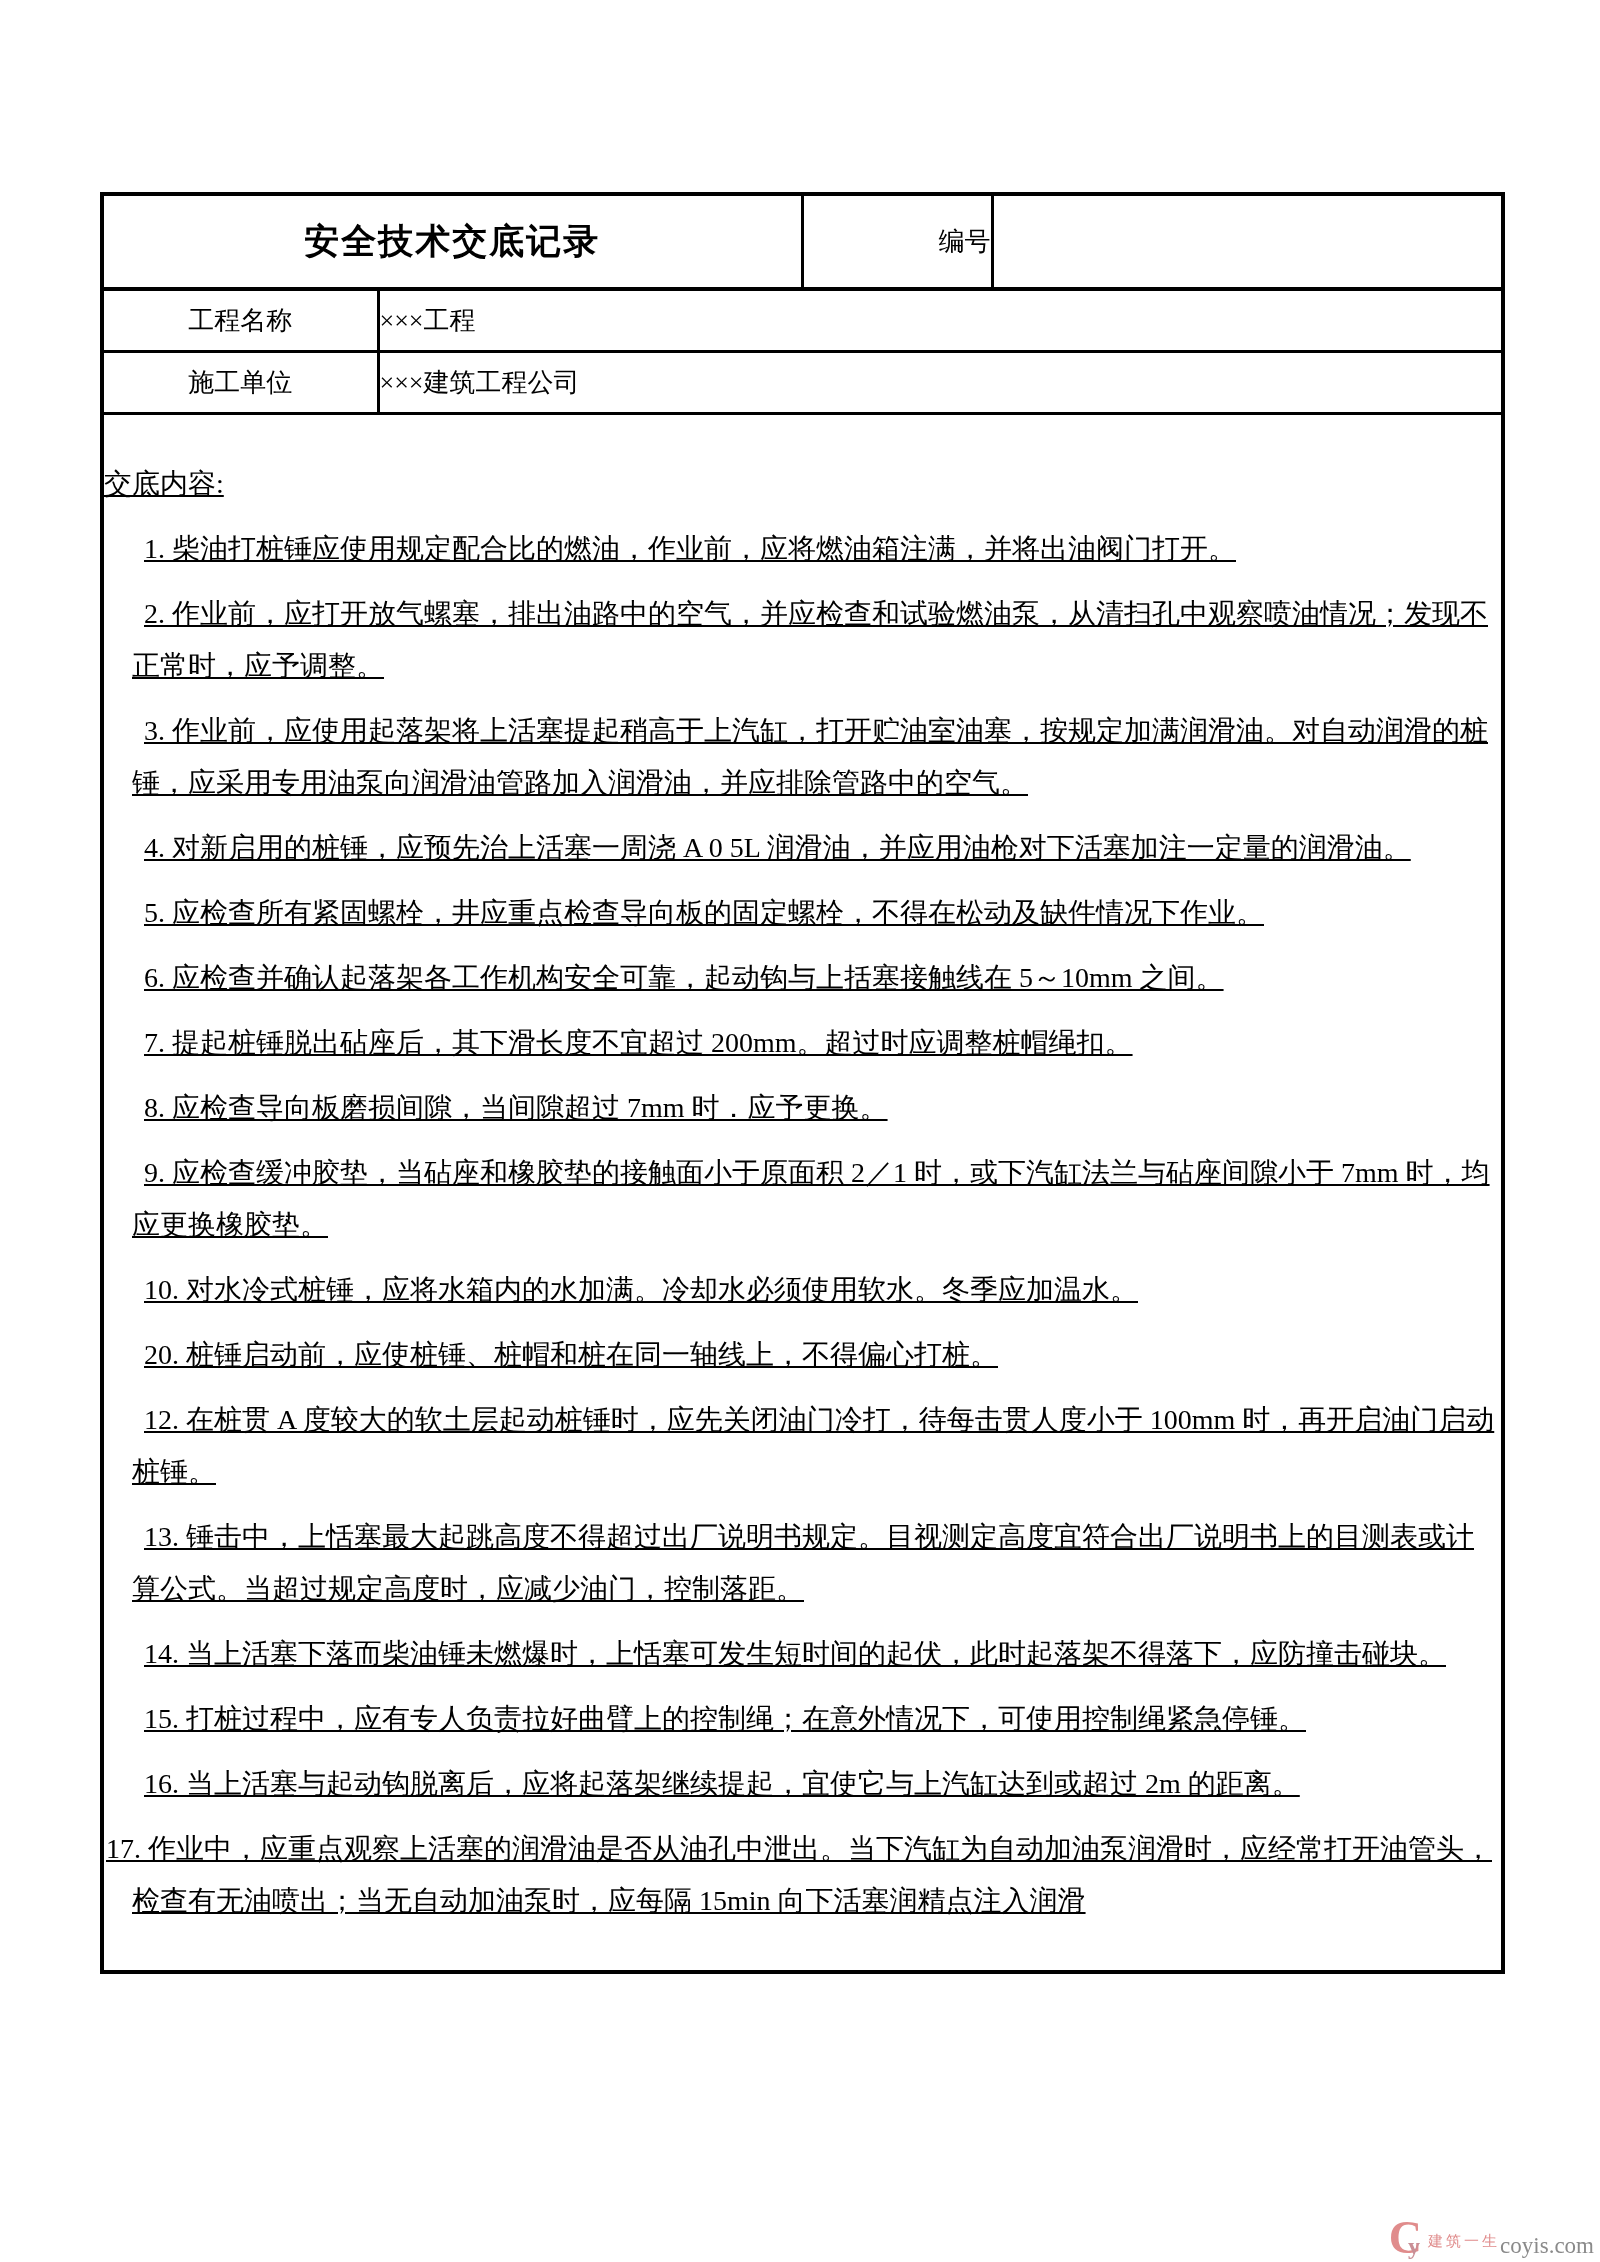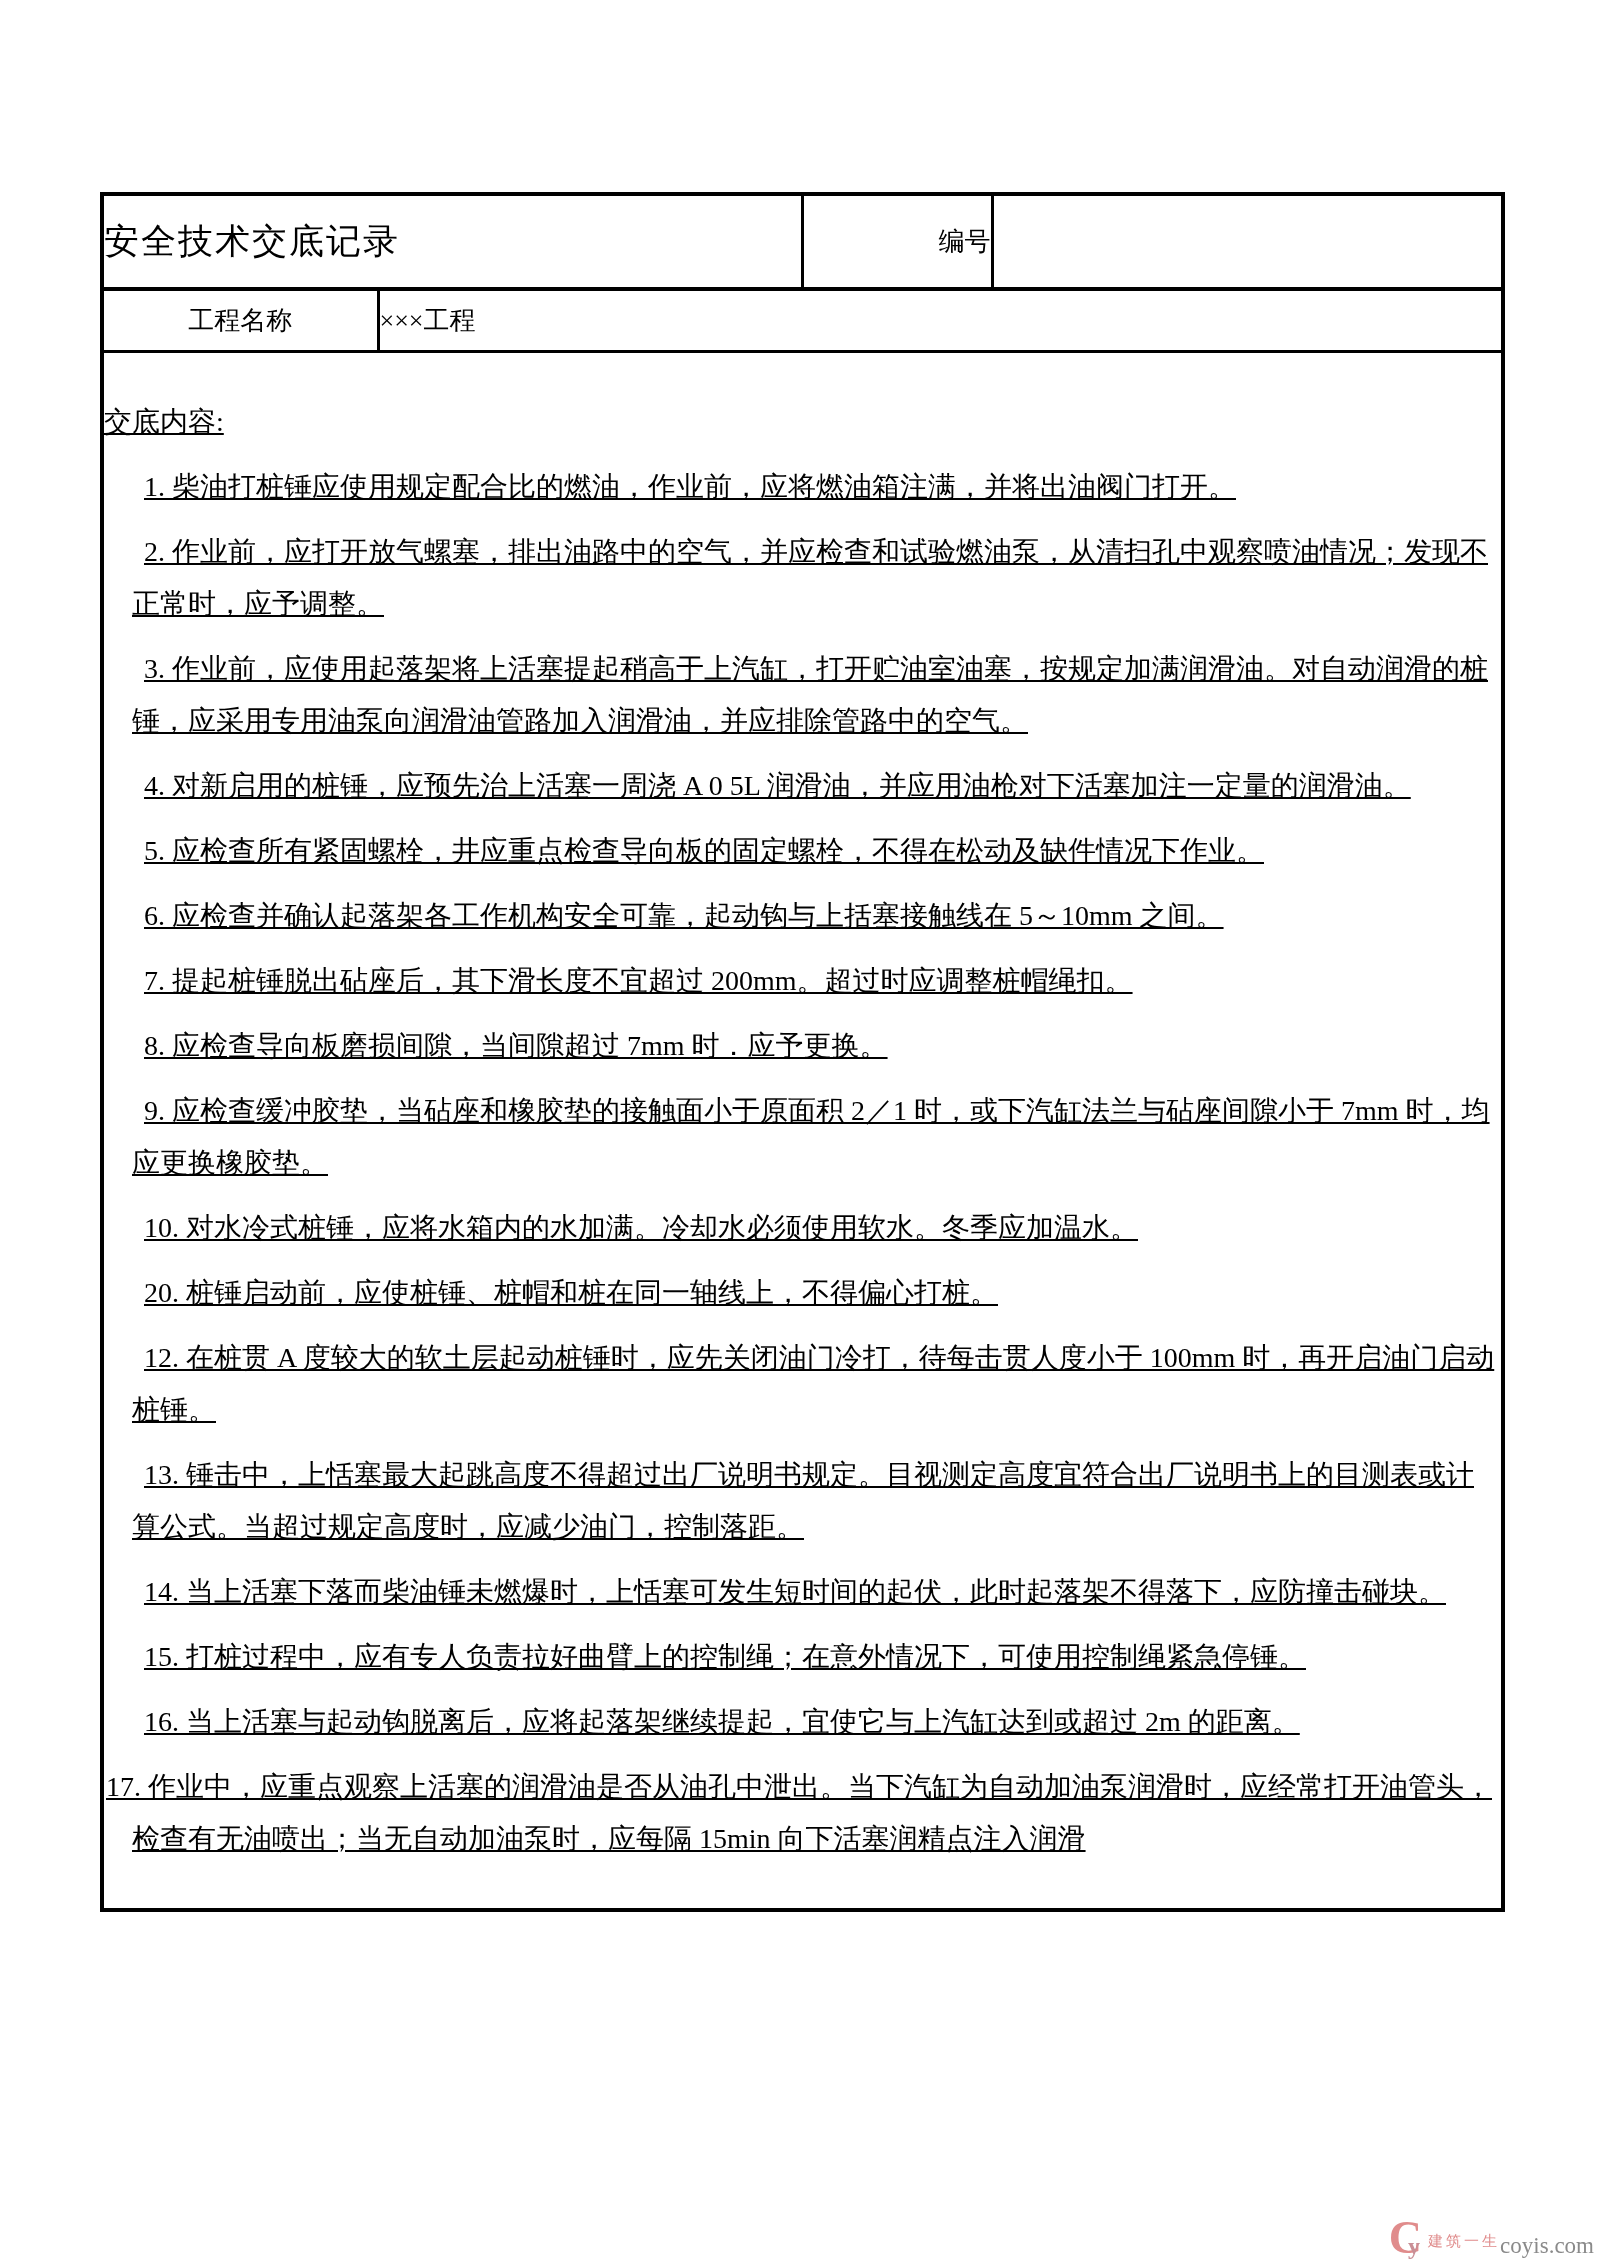--- a/index.html
+++ b/index.html
@@ -28,22 +28,23 @@
   .doc-table td {
     border: 3px solid #000000;
     vertical-align: middle;
     padding: 0;
     overflow: hidden;
   }
   tr.r-head td { border-bottom: 4px solid #000000; }
   tr.r-head { height: 95px; }
   tr.r-info { height: 62px; }
   .c-title {
+    text-align: center;
     font-size: 35px;
-    font-weight: normal;
+    font-weight: bold;
     letter-spacing: 2px;
   }
   .c-no {
     text-align: right;
     font-size: 26px;
   }
   .c-label {
     text-align: center;
     font-size: 26px;
   }
@@ -140,20 +141,24 @@
     <tbody>
       <tr class="r-head">
         <td class="c-title" colspan="2">安全技术交底记录</td>
         <td class="c-no">编号</td>
         <td class="c-no-val"></td>
       </tr>
       <tr class="r-info">
         <td class="c-label">工程名称</td>
         <td class="c-value" colspan="3">×××工程</td>
       </tr>
+      <tr class="r-info">
+        <td class="c-label">施工单位</td>
+        <td class="c-value" colspan="3">×××建筑工程公司</td>
+      </tr>
       <tr class="r-content">
         <td class="c-content" colspan="4">
           <p class="content-heading">交底内容:</p>
           <div class="items">
               <p class="content-item">1. 柴油打桩锤应使用规定配合比的燃油，作业前，应将燃油箱注满，并将出油阀门打开。</p>
               <p class="content-item">2. 作业前，应打开放气螺塞，排出油路中的空气，并应检查和试验燃油泵，从清扫孔中观察喷油情况；发现不正常时，应予调整。</p>
               <p class="content-item">3. 作业前，应使用起落架将上活塞提起稍高于上汽缸，打开贮油室油塞，按规定加满润滑油。对自动润滑的桩锤，应采用专用油泵向润滑油管路加入润滑油，并应排除管路中的空气。</p>
               <p class="content-item">4. 对新启用的桩锤，应预先治上活塞一周浇 A 0 5L 润滑油，并应用油枪对下活塞加注一定量的润滑油。</p>
               <p class="content-item">5. 应检查所有紧固螺栓，井应重点检查导向板的固定螺栓，不得在松动及缺件情况下作业。</p>
               <p class="content-item">6. 应检查并确认起落架各工作机构安全可靠，起动钩与上括塞接触线在 5～10mm 之间。</p>

